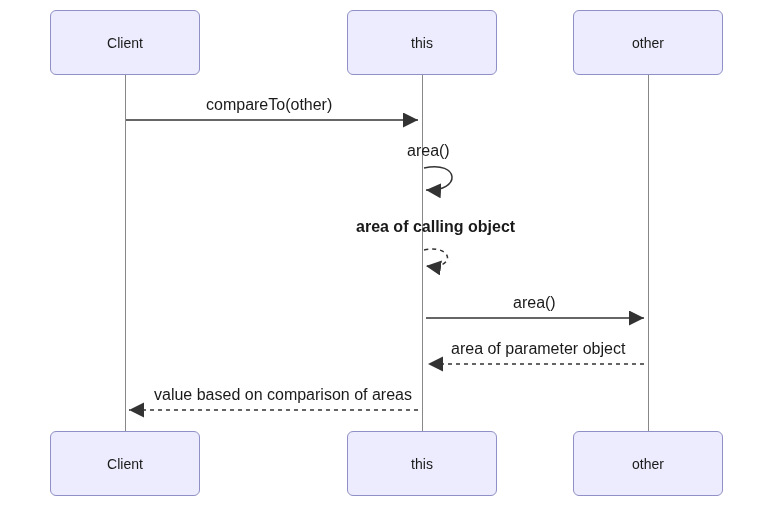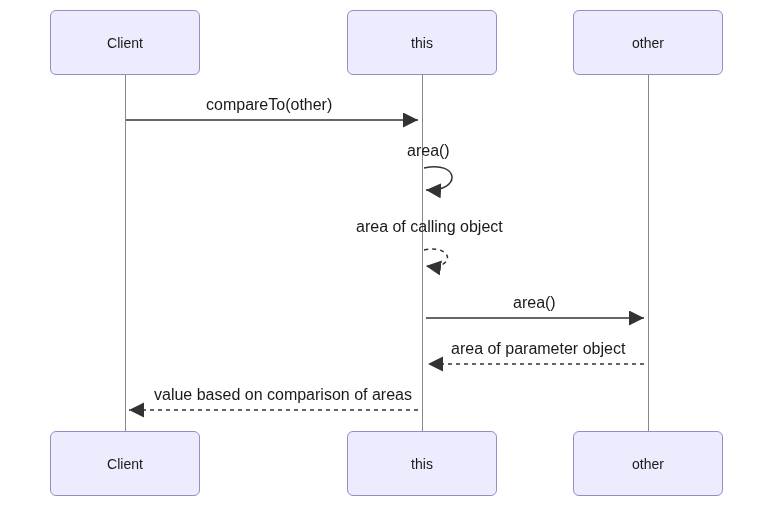--- a/index.html
+++ b/index.html
@@ -98,18 +98,18 @@
 
     <line x1="426" y1="318" x2="644" y2="318" stroke="#333" stroke-width="1.5" marker-end="url(#arrow-solid)"></line>
 
     <line x1="644" y1="364" x2="428" y2="364" stroke="#333" stroke-width="1.5" stroke-dasharray="4 4" marker-end="url(#arrow-open)"></line>
 
     <line x1="418" y1="410" x2="129" y2="410" stroke="#333" stroke-width="1.5" stroke-dasharray="4 4" marker-end="url(#arrow-open)"></line>
   </svg>
 
   <div class="msglabel" style="left:206px; top:96px;">compareTo(other)</div>
   <div class="msglabel" style="left:407px; top:142px;">area()</div>
-  <div class="msglabel" style="left:356px; top:218px;">area of calling object</div>
+  <div class="msglabel" style="left:356px; top:218px;font-weight:bold;">area of calling object</div>
   <div class="msglabel" style="left:513px; top:294px;">area()</div>
   <div class="msglabel" style="left:451px; top:340px;">area of parameter object</div>
   <div class="msglabel" style="left:145px; top:386px;margin-left:9px;">value based on comparison of areas</div>
 
 </div>
 
 </body></html>

